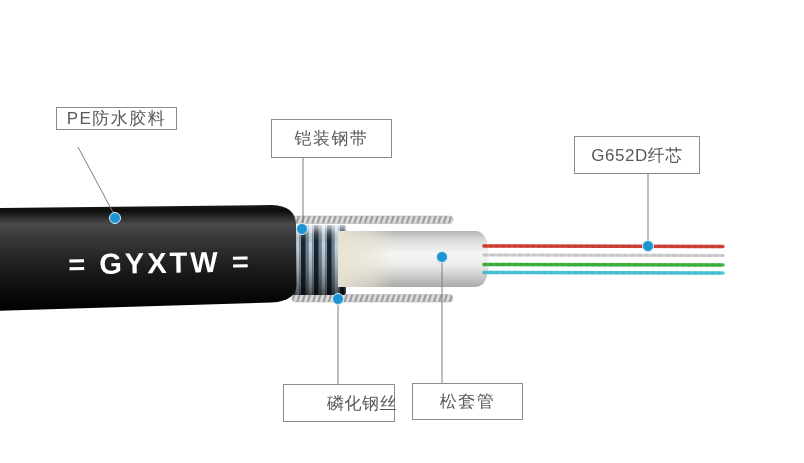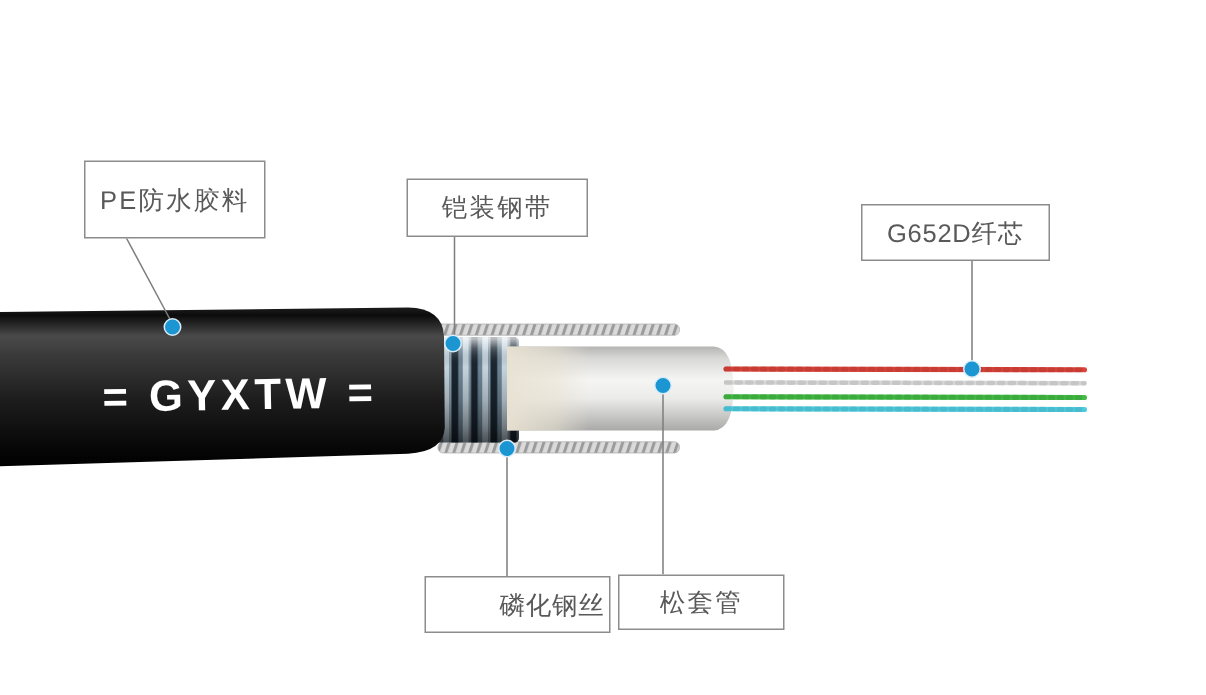--- a/index.html
+++ b/index.html
@@ -18,24 +18,24 @@
     border: 1px solid #8c8c8c;
     background: #ffffff;
     color: #595959;
     display: flex;
     align-items: center;
     justify-content: center;
     font-size: 17px;
     letter-spacing: 1.5px;
     white-space: nowrap;
   }
-  .callout-pe    { left: 56px;  top: 107px; width: 121px; height: 52px; }
+  .callout-pe    { left: 56px;  top: 107px; width: 121px; height: 23px; }
   .callout-armor { left: 271px; top: 119px; width: 121px; height: 39px; }
   .callout-fiber { left: 574px; top: 136px; width: 126px; height: 38px; letter-spacing: 0.5px; }
-  .callout-wire  { left: 283px; top: 384px; width: 124px; height: 38px; letter-spacing: 0.5px; padding-left: 46px; }
+  .callout-wire  { left: 283px; top: 384px; width: 112px; height: 38px; letter-spacing: 0.5px; padding-left: 46px; }
   .callout-tube  { left: 412px; top: 383px; width: 111px; height: 37px; font-family: Liberation Mono, monospace; }
 </style>
 </head>
 <body>
 
 <div class="stage">
 
   <svg width="804" height="463" viewBox="0 0 804 463">
     <defs>
       <linearGradient id="jacketGrad" x1="0" y1="0" x2="0" y2="1">

